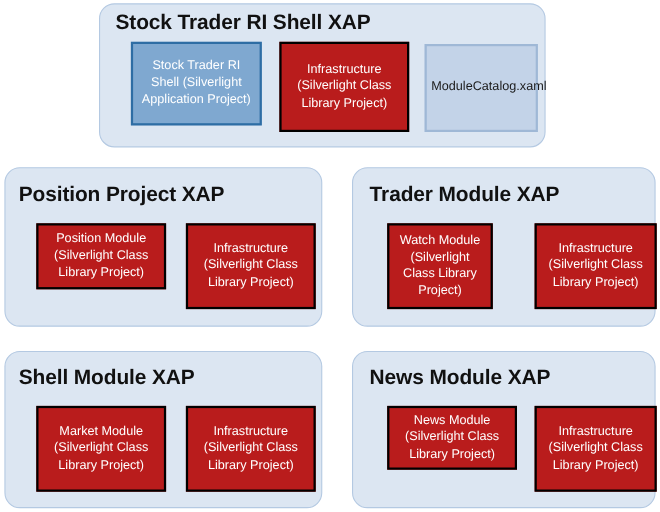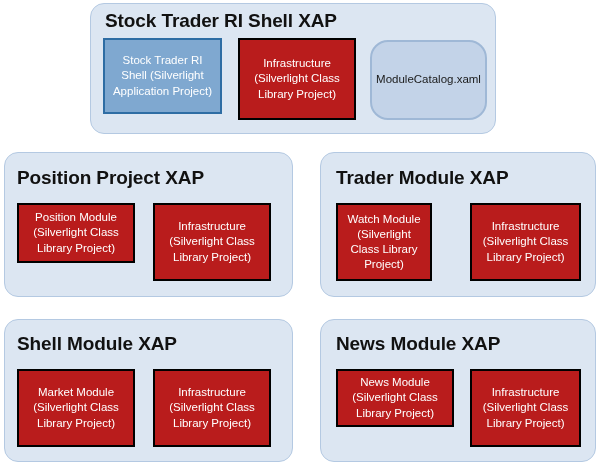--- a/index.html
+++ b/index.html
@@ -35,20 +35,21 @@
   .box {
     position: absolute;
     box-sizing: border-box;
     display: flex;
     align-items: center;
     justify-content: center;
     text-align: center;
     font-size: 11.5px;
     line-height: 1.32;
     padding: 2px 4px;
+    margin-left: 16px;
   }
 
   
   .box.shell {
     background: #7fa8d0;
     border: 2px solid #2e6da4;
     color: #ffffff;
   }
 
   
@@ -73,21 +74,21 @@
 <div class="panel" style="left:90px; top:3px; width:406px; height:131px;">
 </div>
 <div class="panel-title" style="left:105px; top:10px;">Stock Trader RI Shell XAP</div>
 
 <div class="box shell" style="left:103px; top:38px; width:119px; height:76px;">
   <span>Stock Trader RI Shell (Silverlight Application Project)</span>
 </div>
 <div class="box infra" style="left:238px; top:38px; width:118px; height:82px;">
   <span>Infrastructure (Silverlight Class Library Project)</span>
 </div>
-<div class="box file" style="left:370px; top:40px; width:117px; height:80px;border-radius:18px;">
+<div class="box file" style="left:370px; top:40px; width:103px; height:80px;">
   <span>ModuleCatalog.xaml</span>
 </div>
 
 <div class="panel" style="left:4px; top:152px; width:289px; height:145px;">
 </div>
 <div class="panel-title" style="left:17px; top:167px;">Position Project XAP</div>
 
 <div class="box infra" style="left:17px; top:203px; width:118px; height:60px;">
   <span>Position Module (Silverlight Class Library Project)</span>
 </div>

